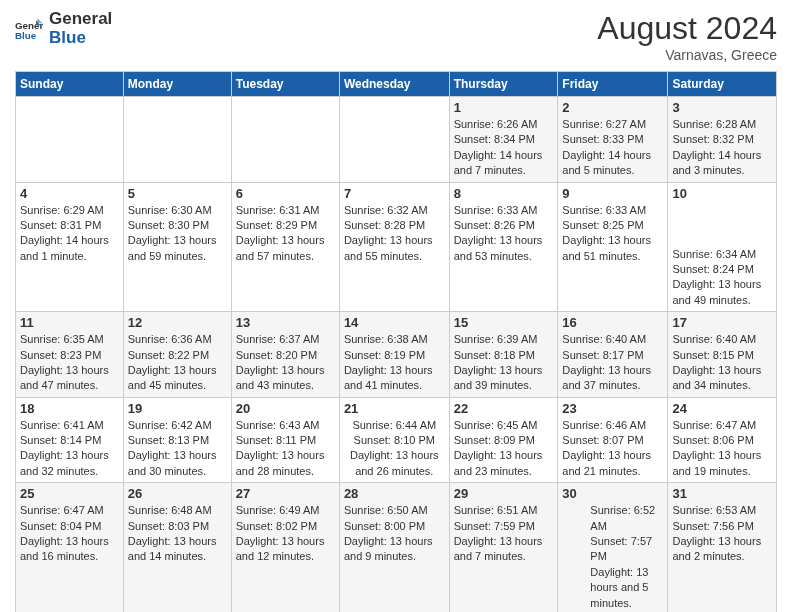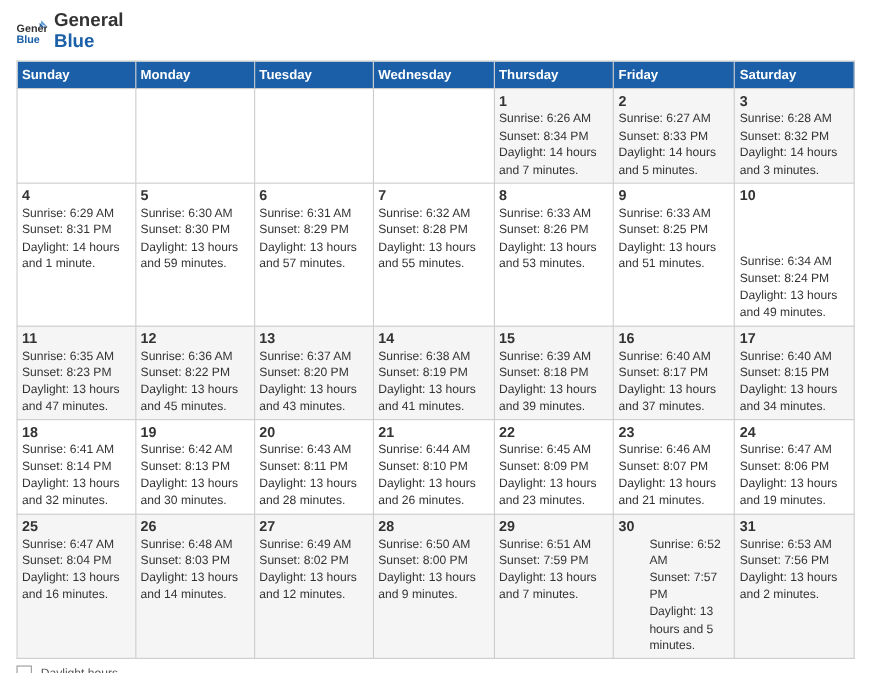--- a/index.html
+++ b/index.html
@@ -116,20 +116,24 @@
         <text x="0" y="20" font-size="14" font-weight="bold" fill="#333" font-family="Arial">General</text>
         <text x="0" y="34" font-size="14" font-weight="bold" fill="#1a5fa8" font-family="Arial">Blue</text>
         <polygon points="30,8 38,16 30,12" fill="#1a5fa8"></polygon>
         <polygon points="32,5 40,13 32,10" fill="#5b9bd5"></polygon>
       </svg>
       <div style="display:flex;flex-direction:column;line-height:1.1;margin-left:2px;">
         <span style="font-size:17px;font-weight:bold;color:#333;">General</span>
         <span style="font-size:17px;font-weight:bold;color:#1a5fa8;">Blue</span>
       </div>
     </div>
+    <div class="title-block">
+      <div class="month-year">August 2024</div>
+      <div class="location">Varnavas, Greece</div>
+    </div>
   </div>
 
   <table class="calendar-table">
     <thead>
       <tr>
       <th>Sunday</th>
           <th>Monday</th>
           <th>Tuesday</th>
           <th>Wednesday</th>
           <th>Thursday</th>
@@ -264,21 +268,21 @@
 Daylight: 13 hours and 30 minutes.</div>
           </td>
           <td>
             <span class="day-number">20</span>
             <div class="day-info" style="white-space: pre-line;">Sunrise: 6:43 AM
 Sunset: 8:11 PM
 Daylight: 13 hours and 28 minutes.</div>
           </td>
           <td>
             <span class="day-number">21</span>
-            <div class="day-info" style="white-space: pre-line;">Sunrise: 6:44 AM
+            <div class="day-info" style="white-space: pre-line; text-align: center;">Sunrise: 6:44 AM
 Sunset: 8:10 PM
 Daylight: 13 hours and 26 minutes.</div>
           </td>
           <td>
             <span class="day-number">22</span>
             <div class="day-info" style="white-space: pre-line;">Sunrise: 6:45 AM
 Sunset: 8:09 PM
 Daylight: 13 hours and 23 minutes.</div>
           </td>
           <td>

